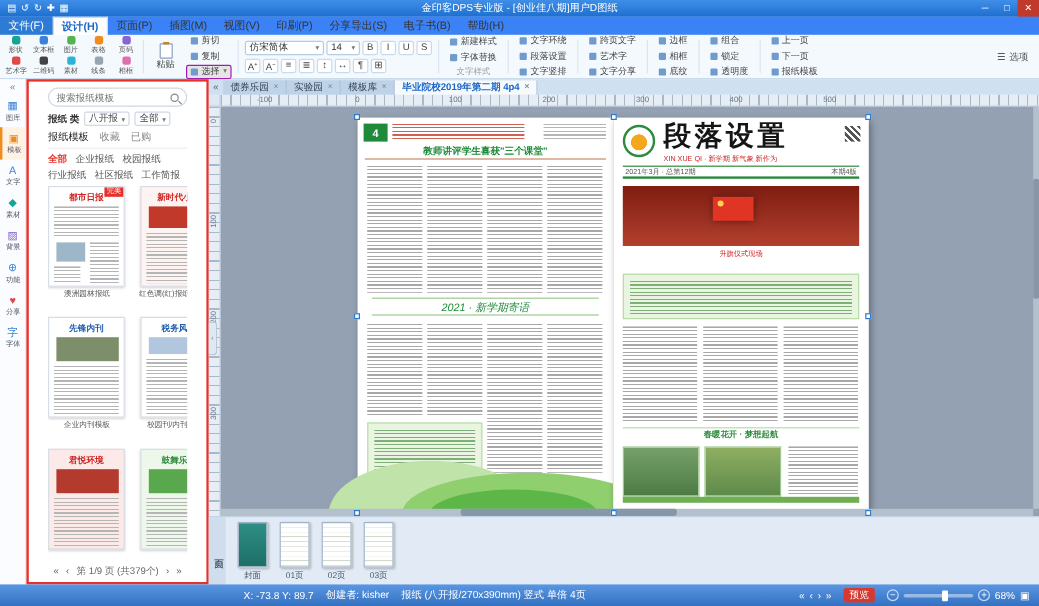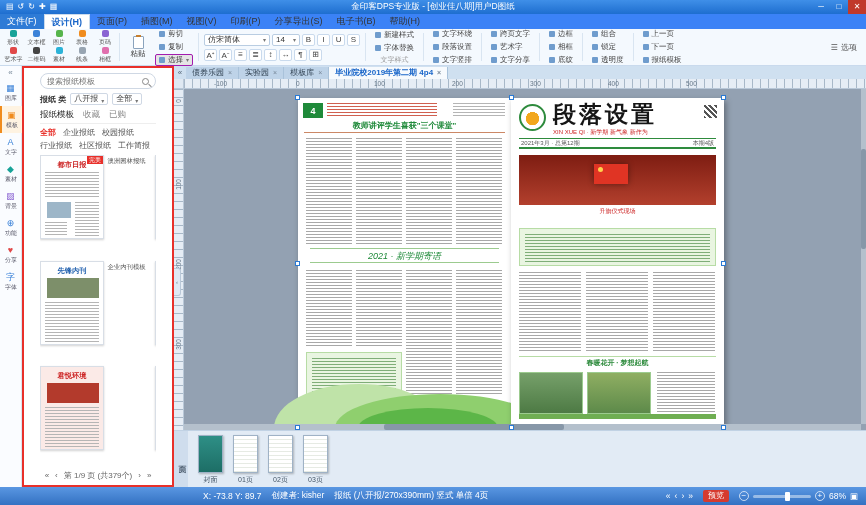--- a/index.html
+++ b/index.html
@@ -71,21 +71,21 @@
   .sicon:after{content:"";position:absolute;width:4px;height:1px;background:#888;transform:rotate(45deg);left:5px;top:6px}
   .filter{display:flex;align-items:center;gap:4px;font-size:8px;color:#333;margin-bottom:4px;flex:none}
   .dd{border:1px solid #cfd8e4;border-radius:2px;padding:0 3px;height:12px;display:flex;align-items:flex-end;gap:3px;color:#444;cursor:pointer}
   .ptabs{display:flex;gap:9px;font-size:8.5px;color:#888;border-bottom:1px solid #eee;padding-bottom:2px;margin-bottom:3px;flex:none}
   .ptab{cursor:pointer}
   .ptab.active{color:#222;font-weight:normal}
   .cats{display:flex;flex-wrap:wrap;gap:2px 7px;font-size:8px;color:#555;margin-bottom:4px;flex:none}
   .cat{cursor:pointer}
   .cat.active{color:#e8302a;font-weight:bold}
   .tgrid{display:grid;grid-template-columns:1fr 1fr;gap:4px 6px;overflow:hidden;flex:1}
-  .tcell{display:flex;flex-direction:row;align-items:flex-start;cursor:pointer}
+  .tcell{display:flex;flex-direction:column;align-items:center;cursor:pointer}
   .tcard{width:64px;height:84px;background:#fff;border:1px solid #d8dee6;box-shadow:0 1px 2px rgba(0,0,0,.18);position:relative;overflow:hidden;flex:none}
   .tcap{font-size:7.5px;color:#555;line-height:11px;white-space:nowrap;transform:scale(.85)}
   .badge{position:absolute;top:0;right:0;background:#e8302a;color:#fff;font-size:6px;line-height:8px;padding:0 2px}
   .badge:empty{display:none}
   .tm{font-size:8px;font-weight:bold;text-align:center;margin-top:3px;transform:scale(.9);white-space:nowrap}
   .tm.red{color:#c22}.tm.blue{color:#1f5fae}.tm.green{color:#2e8b3d}
   .tlines{position:absolute;left:4px;right:4px;background:repeating-linear-gradient(to bottom,#b5b5b5 0 1px,transparent 1px 3px)}
   .tphoto{position:absolute;background:#9db6c8}
   .pgn{height:14px;display:flex;align-items:center;justify-content:center;gap:6px;font-size:8px;color:#666;flex:none}
   .pgn span{cursor:pointer}

